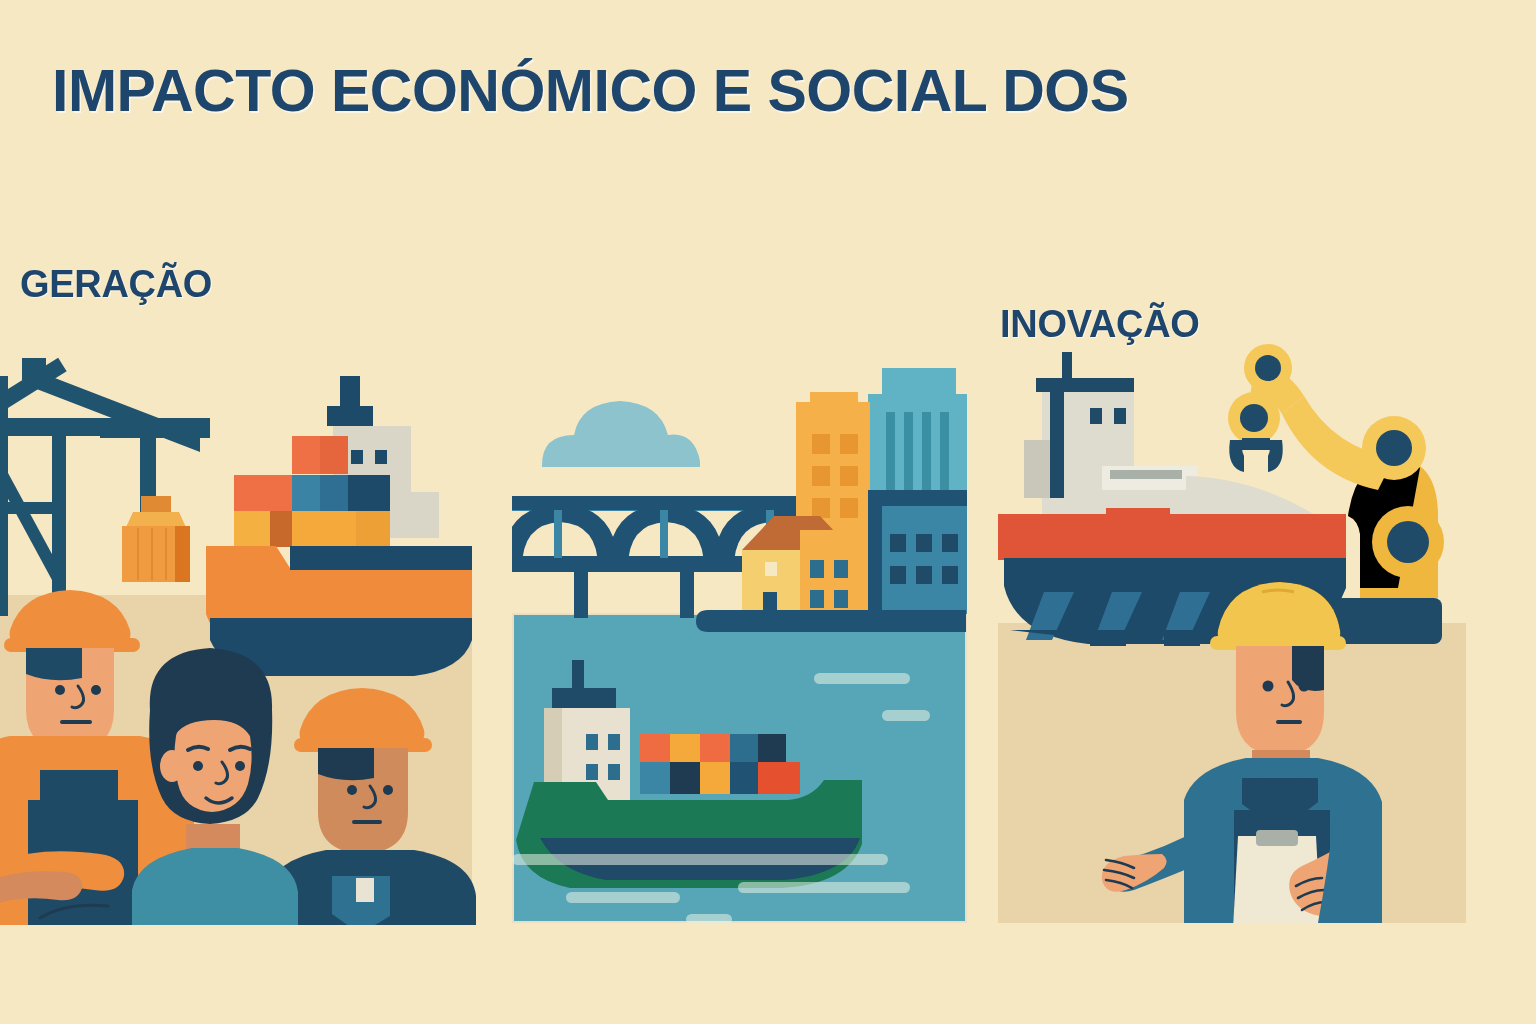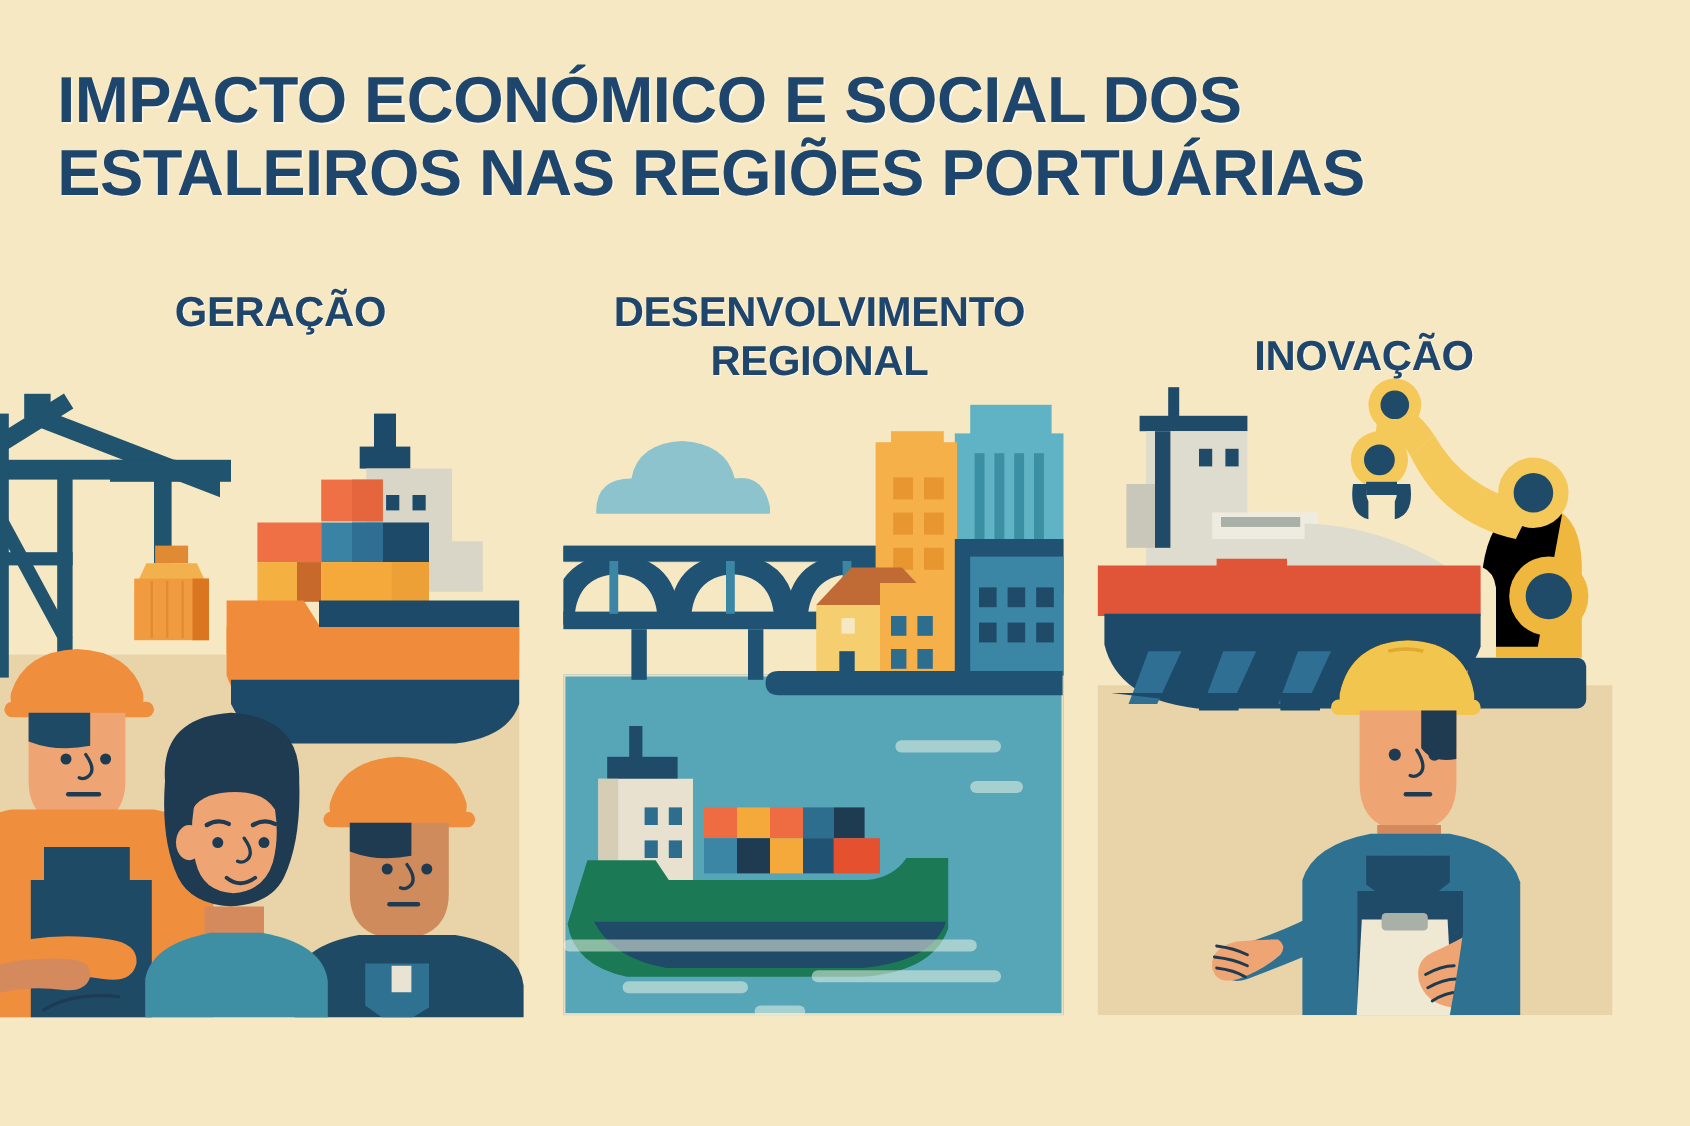--- a/index.html
+++ b/index.html
@@ -29,21 +29,21 @@
     text-shadow:1.5px 1.5px 0 rgba(255,255,255,.55);
   }
   #title .line { display:block; white-space:nowrap; }
   
   .col-head {
     position:absolute;
     color:#1e456b;
     font-size:38px;
     font-weight:bold;
     line-height:1.18;
-    text-align:center;
+    text-align:left;
     text-transform:uppercase;
     letter-spacing:-0.3px;
     text-shadow:1.2px 1.2px 0 rgba(255,255,255,.55);
   }
   .col-head .l { display:block; white-space:nowrap; }
   #head-0 { left:20px;  top:262px; width:470px; }
   #head-1 { left:500px; top:262px; width:490px; }
   #head-2 { left:1000px;top:262px; width:480px;margin-top:40px; }
 
   
@@ -71,29 +71,24 @@
   
   .sh { position:absolute; }
 </style>
 </head>
 <body>
 
 <div id="stage">
 
   <div id="title">
     <span class="line">IMPACTO ECONÓMICO E SOCIAL DOS</span>
-    <span class="line">ESTALEIROS NAS REGIÕES PORTUÁRIAS</span>
   </div>
 
   <div class="col-head" id="head-0">
     <span class="l">GERAÇÃO</span>
-  </div>
-  <div class="col-head" id="head-1">
-    <span class="l">DESENVOLVIMENTO</span>
-    <span class="l">REGIONAL</span>
   </div>
   <div class="col-head" id="head-2">
     <span class="l">INOVAÇÃO</span>
   </div>
 
   <div class="panel" id="panel-0">
     <div class="ground sh" id="p0ground"></div>
 
     <svg width="480" height="595" viewBox="0 0 480 595" style="position:absolute;left:0;top:0;">
 

